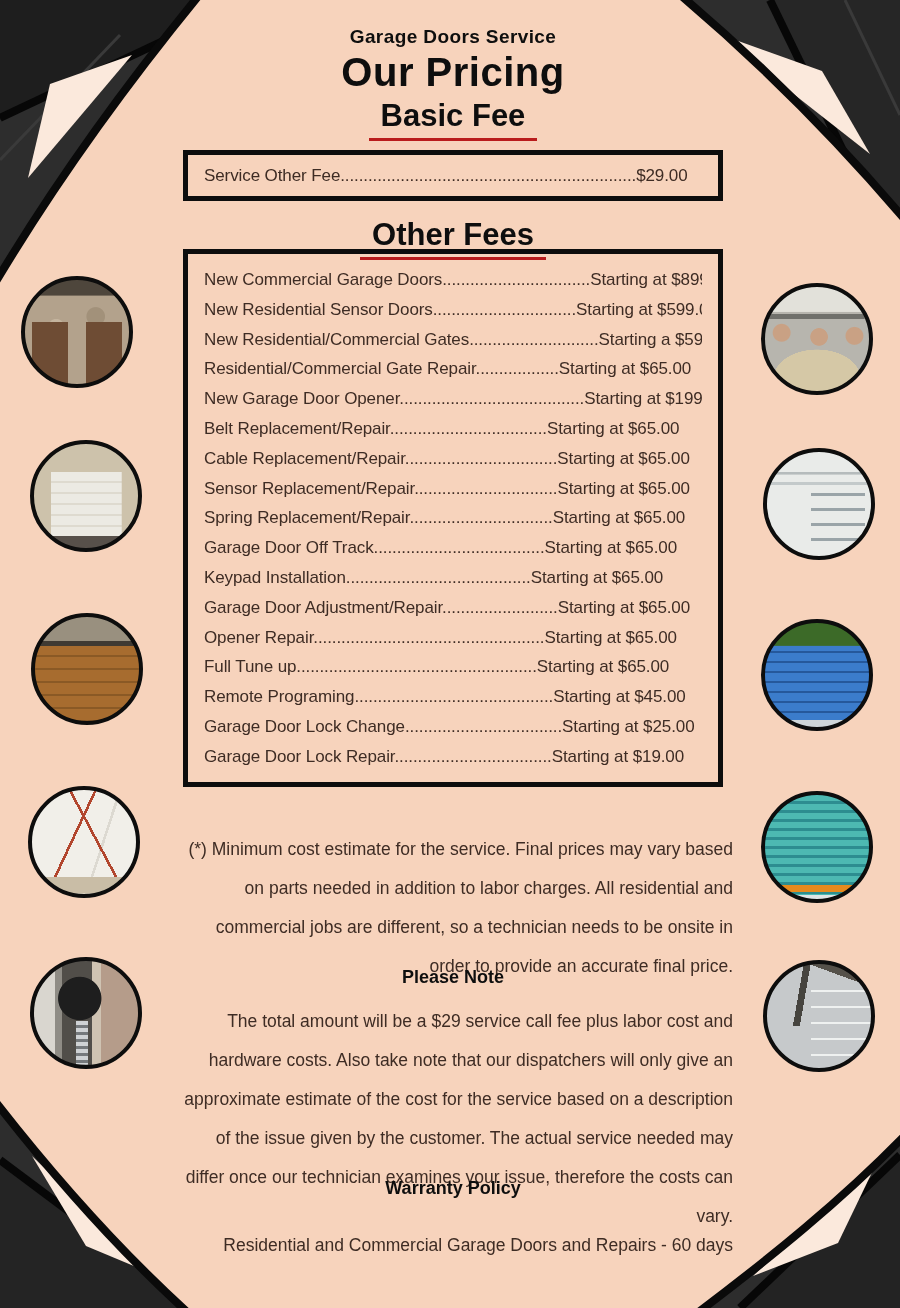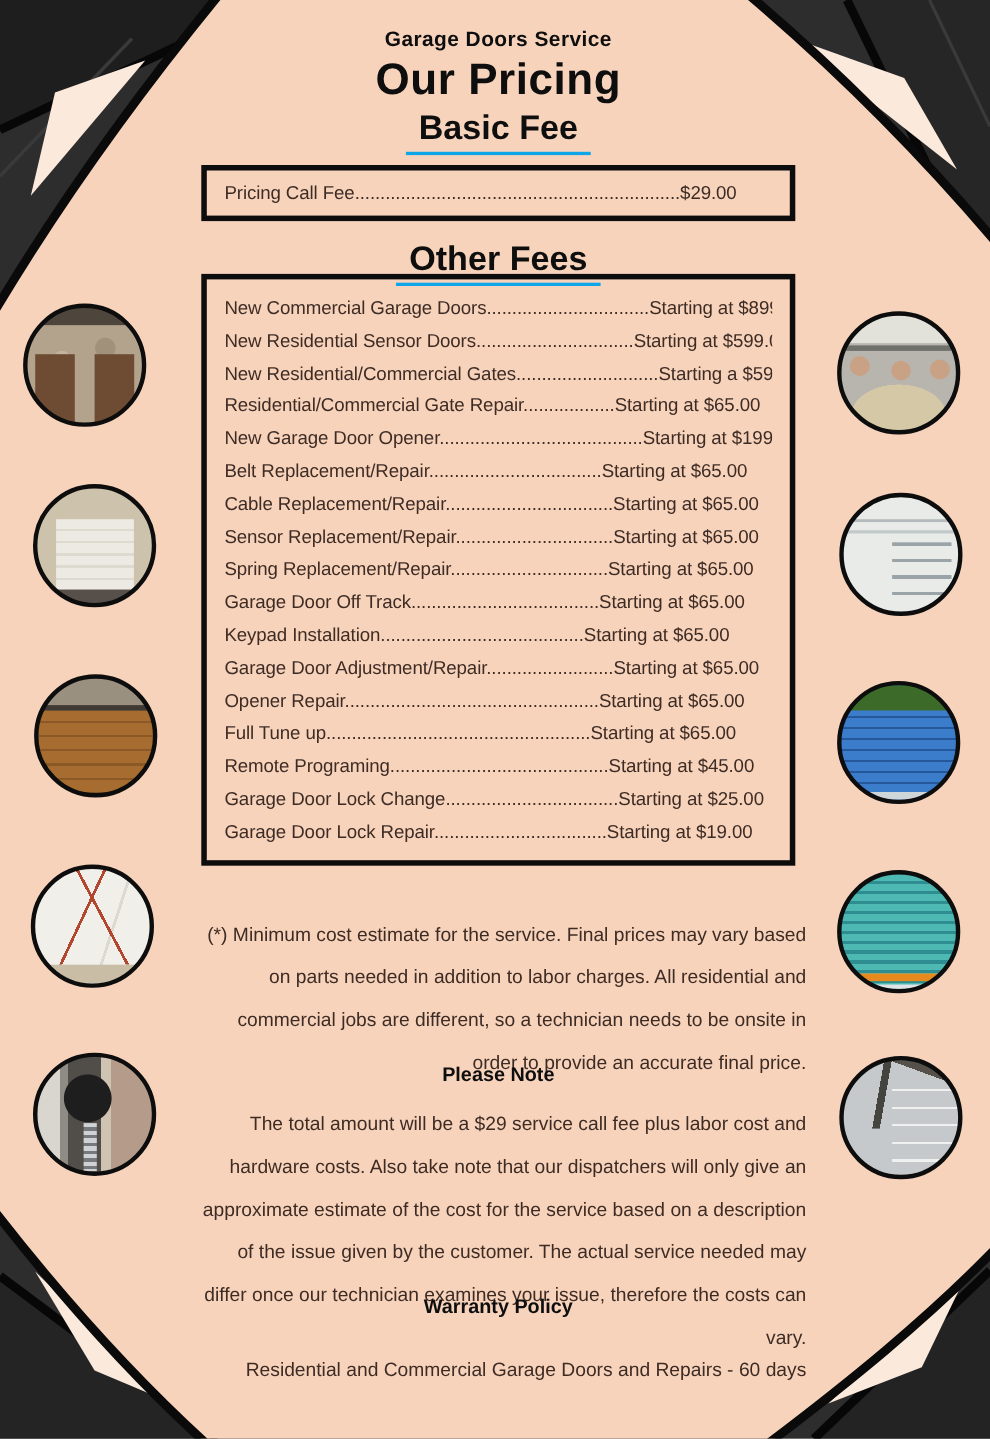--- a/index.html
+++ b/index.html
@@ -8,21 +8,21 @@
     font-family:"Liberation Sans", sans-serif; background:#ffffff;
   }
   .bg { position:absolute; left:0; top:0; width:900px; height:1308px; }
 
   
   .abs { position:absolute; }
   .centercol { left:177px; width:552px; text-align:center; }
   .brand   { top:26px;  font-size:19px; font-weight:bold; color:#0e0e0e; letter-spacing:.4px; }
   .title   { top:50px;  font-size:40px; font-weight:bold; color:#0e0e0e; letter-spacing:.5px; }
   .sechead { font-size:31px; font-weight:bold; color:#0e0e0e; }
-  .sechead .u { display:inline-block; border-bottom:3px solid #0ea5e9; padding:0 12px 4px; }
+  .sechead .u { display:inline-block; border-bottom:3px solid #b91c1c; padding:0 12px 4px; }
   .basic-head { top:98px; }
   .other-head { top:201px;margin-top:16px; }
 
   .fee-box {
     position:absolute; left:183px; width:540px; box-sizing:border-box;
     border:5px solid #0d0d0d;
   }
   .fee-box.basic { top:150px; height:51px; display:flex; align-items:center; padding:0 16px; }
   .fee-box.other { top:249px; height:538px; padding:11px 16px 0; }
   .fee-row {
@@ -165,21 +165,21 @@
   <div class="photo p-r5" title="Garage interior with opener rail and sectional door"></div>
 
   <div class="abs centercol brand">Garage Doors Service</div>
   <div class="abs centercol title">Our Pricing</div>
 
   <div class="abs centercol sechead basic-head">
     <span class="u">Basic Fee</span>
   </div>
 
   <div class="fee-box basic">
-    <div class="fee-row"><span>Pricing Call Fee</span><span>................................................................</span><span>$29.00</span></div>
+    <div class="fee-row"><span>Service Other Fee</span><span>................................................................</span><span>$29.00</span></div>
   </div>
 
   <div class="abs centercol sechead other-head">
     <span class="u">Other Fees</span>
   </div>
 
   <div class="fee-box other">
     <div>
         <div class="fee-row"><span>New Commercial Garage Doors</span><span>................................</span><span>Starting at $899.00</span></div>
         <div class="fee-row"><span>New Residential Sensor Doors</span><span>...............................</span><span>Starting at $599.00</span></div>

